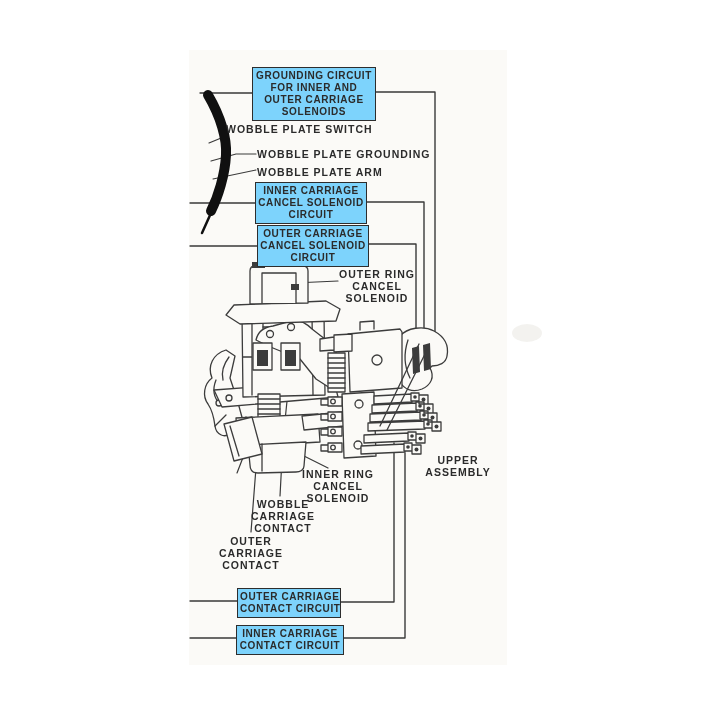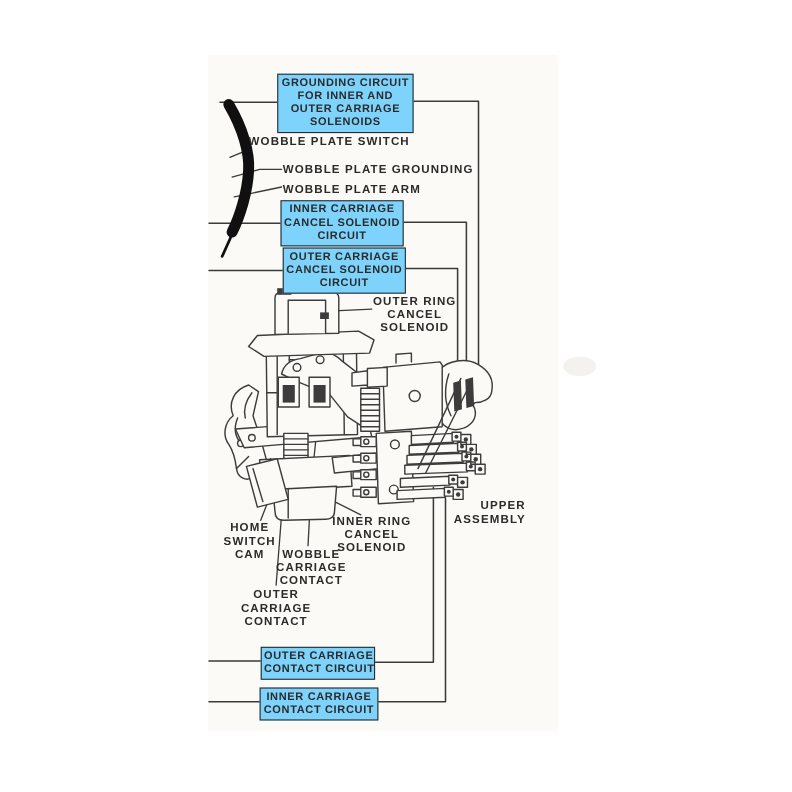--- a/index.html
+++ b/index.html
@@ -174,42 +174,37 @@
   <div class="lbl" style="left:257px;top:148px;">WOBBLE PLATE GROUNDING</div>
 
   <div class="lbl" style="left:257px;top:166px;">WOBBLE PLATE ARM</div>
 
   <div class="lbl center" style="left:318px;top:268px;width:118px;">
     <div>OUTER RING</div>
     <div>CANCEL</div>
     <div>SOLENOID</div>
   </div>
 
-  <div class="lbl center" style="left:196px;top:474px;width:62px;">
-    <div>HOME</div>
-    <div>SWITCH</div>
-    <div>CAM</div>
-  </div>
 
   <div class="lbl center" style="left:292px;top:468px;width:92px;">
     <div>INNER RING</div>
     <div>CANCEL</div>
     <div>SOLENOID</div>
   </div>
 
   <div class="lbl center" style="left:247px;top:498px;width:72px;">
     <div>WOBBLE</div>
     <div>CARRIAGE</div>
     <div>CONTACT</div>
   </div>
 
   <div class="lbl center" style="left:214px;top:535px;width:74px;">
     <div>OUTER</div>
     <div>CARRIAGE</div>
     <div>CONTACT</div>
   </div>
 
-  <div class="lbl center" style="left:398px;top:454px;width:80px;text-align:right;">
+  <div class="lbl center" style="left:418px;top:454px;width:80px;">
     <div>UPPER</div>
     <div>ASSEMBLY</div>
   </div>
 
 </div>
 
 </body></html>

